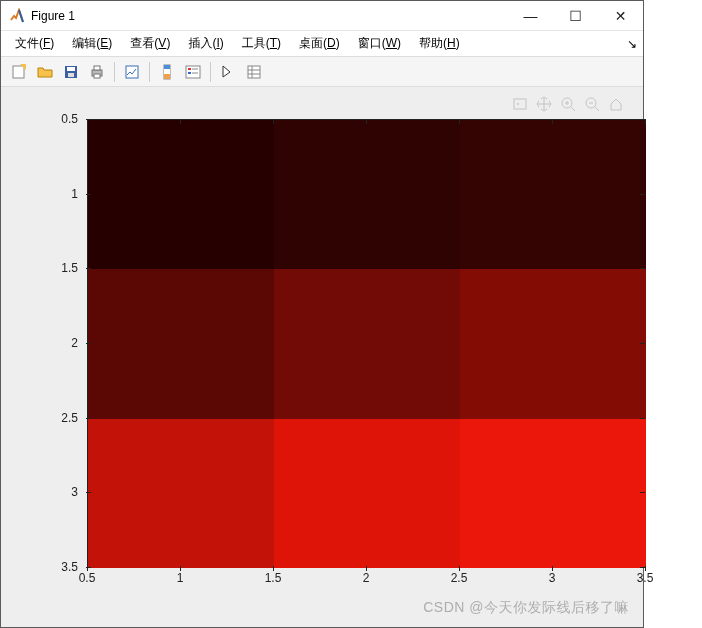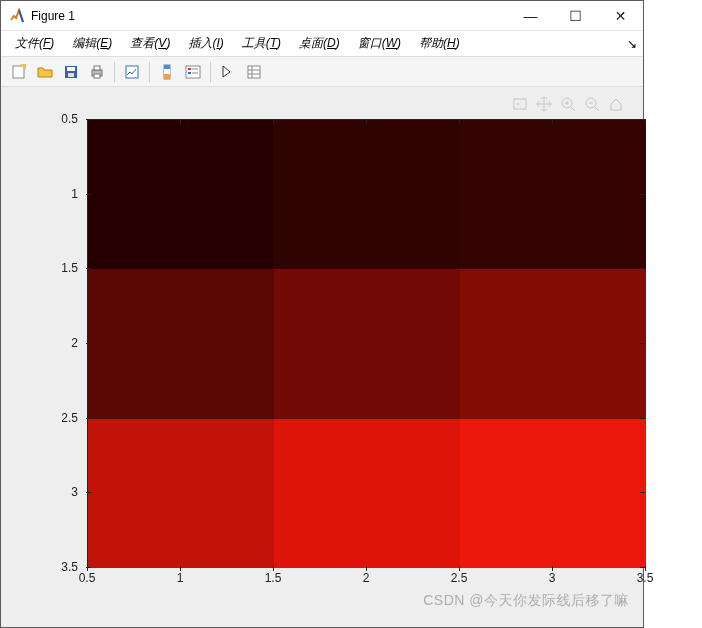--- a/index.html
+++ b/index.html
@@ -4,38 +4,38 @@
 <style>
   * { box-sizing: border-box; margin: 0; padding: 0; font-family: "Microsoft YaHei", "Segoe UI", sans-serif; }
   body { background: #fff; width: 702px; height: 628px; overflow: hidden; }
   .window { width: 644px; height: 628px; border: 1px solid #5a5a5a; background: #fff; display: flex; flex-direction: column; }
   .titlebar { height: 30px; background: #fff; display: flex; align-items: center; border-bottom: 1px solid #e5e5e5; }
   .titlebar .icon { width: 16px; height: 16px; margin: 0 6px 0 8px; }
   .titlebar .title { font-size: 12px; flex: 0 0 auto; }
   .titlebar .spacer { flex: 1; }
   .winbtn { width: 45px; height: 29px; display: flex; align-items: center; justify-content: center; font-size: 14px; font-family: "Segoe UI Symbol", sans-serif; color: #222; }
   .menubar { height: 26px; display: flex; align-items: center; padding: 0 6px; font-size: 12px; gap: 2px; border-bottom: 1px solid #ddd; position: relative; }
-  .menuitem { padding: 15px 8px; font-style: italic; }
+  .menuitem { padding: 15px 8px; }
   .menuitem .mn { text-decoration: underline; }
   .dock-arrow { position: absolute; right: 6px; top: 6px; font-size: 12px; }
   .toolbar { height: 30px; display: flex; align-items: center; padding: 2px 6px; gap: 2px; border-bottom: 1px solid #ddd; background: #f5f5f5; }
   .tbtn { width: 24px; height: 24px; display: flex; align-items: center; justify-content: center; border: 1px solid transparent; border-radius: 2px; }
   .tsep { width: 1px; height: 20px; background: #ccc; margin: 0 3px; }
   .figarea { flex: 1; background: #eee; position: relative; padding-left: 21px; }
   .figtools { position: absolute; right: 18px; top: 8px; display: flex; gap: 6px; opacity: 0.35; }
   .figtools .ft { width: 18px; height: 18px; display:flex; align-items:center; justify-content:center; }
   .axes { position: absolute; left: 86px; top: 32px; width: 558px; height: 448px; background: #fff; border: 1px solid #222; }
   .cell { position: absolute; }
   .ytick { position: absolute; right: 565px; font-size: 12px; color: #222; transform: translateY(-50%); }
   .xtick { position: absolute; top: 484px; font-size: 12px; color: #222; transform: translateX(-50%); }
   .ytk { position: absolute; left: 85px; width: 5px; height: 1px; background: #222; }
   .xtk { position: absolute; top: 479px; width: 1px; height: 5px; background: #222; }
   .ytk2 { position: absolute; left: 639px; width: 5px; height: 1px; background: #222; }
   .xtk2 { position: absolute; top: 32px; width: 1px; height: 5px; background: #222; }
-  .watermark { position: absolute; right: 14px; bottom: 17px; font-size: 14px; color: rgba(120,120,120,0.55); letter-spacing: 0.5px; }
+  .watermark { position: absolute; right: 14px; bottom: 10px; font-size: 14px; color: rgba(120,120,120,0.55); letter-spacing: 0.5px; }
 </style>
 </head>
 <body>
 
 <div class="window">
 
   <div class="titlebar">
     <span class="icon">
       <svg viewBox="0 0 16 16" width="16" height="16">
           <path d="M2 12 L5 8 L7 10 L10 2 L14 14" fill="none" stroke="#d97b29" stroke-width="2"></path>

